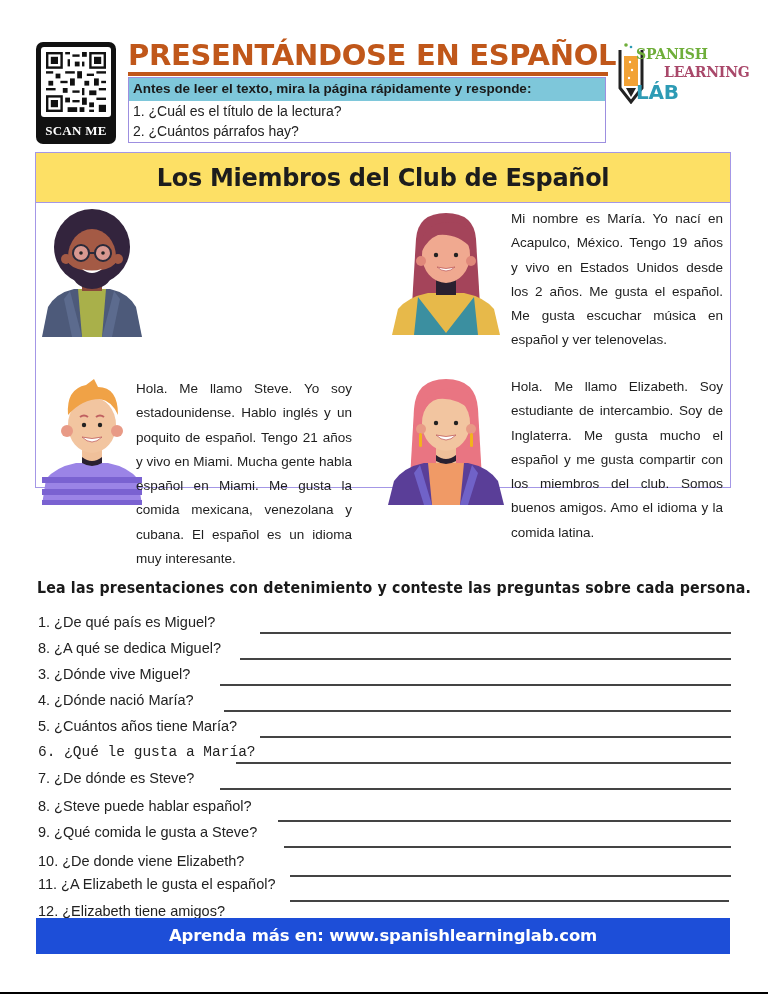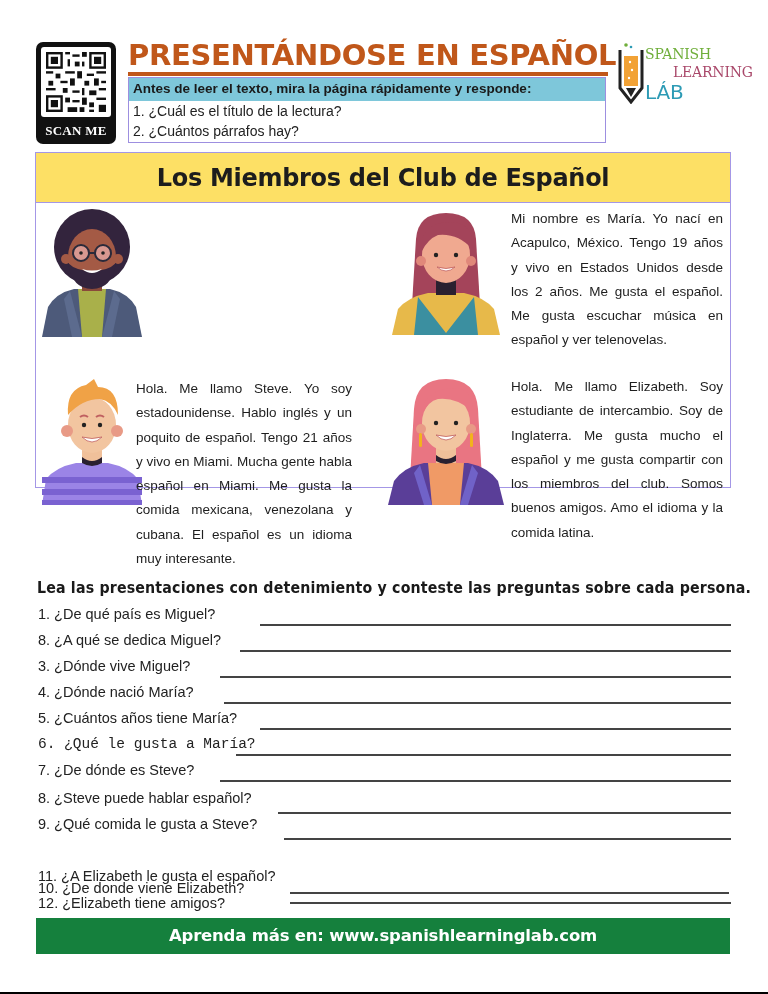--- a/index.html
+++ b/index.html
@@ -13,37 +13,37 @@
 
   .main-title { position: absolute; left: 128px; top: 38px; font-family: "DejaVu Sans", sans-serif; font-weight: bold; font-size: 29px; color: #c0571a; letter-spacing: -0.3px; white-space: nowrap; }
   .title-bar { position: absolute; left: 128px; top: 72px; width: 480px; height: 4px; background: #c0571a; }
 
   .prereading { position: absolute; left: 128px; top: 77px; width: 478px; height: 66px; border: 1.5px solid #9d8fe0; background: #fff; }
   .prereading-head { background: #7ec7da; height: 23px; padding: 3px 20px 0 4px; font-weight: bold; font-size: 13.5px; color: #1a1a1a; white-space: nowrap; }
   .prereading-q { font-size: 14px; padding: 1px 4px 0 4px; line-height: 19px; color: #222; }
 
   .logo { position: absolute; left: 612px; top: 40px; width: 130px; height: 70px; }
   .logo-flask { position: absolute; left: 4px; top: 2px; width: 30px; height: 62px; }
-  .logo-text { position: absolute; left: 33px; font-family: "DejaVu Serif", serif; font-weight: normal; font-size: 14px; letter-spacing: -0.2px; }
+  .logo-text { position: absolute; left: 24px; font-family: "DejaVu Serif", serif; font-weight: bold; font-size: 14px; letter-spacing: -0.2px; }
   .lt1 { top: 6px; color: #6fae3a; }
   .lt2 { top: 24px; color: #a9486a; padding-left: 28px; }
   .lt3 { top: 40px; color: #2d9bb5; font-family: "DejaVu Sans", sans-serif; font-size: 20px; }
 
   .reading { position: absolute; left: 35px; top: 152px; width: 696px; height: 336px; border: 1.5px solid #a497e6; }
   .reading-title { height: 50px; background: #fde065; border-bottom: 1.5px solid #a497e6; text-align: center; font-family: "DejaVu Sans", sans-serif; font-size: 24px; font-weight: bold; line-height: 50px; color: #1d1d1d; letter-spacing: -0.3px; }
   .avatar { position: absolute; }
   .bio { position: absolute; font-size: 13.5px; line-height: 24.3px; text-align: justify; color: #1e1e1e; font-family: "Liberation Sans", sans-serif; }
 
   .instructions { position: absolute; left: 37px; top: 578px; font-family: "DejaVu Sans", sans-serif; font-size: 16.5px; font-weight: bold; color: #1a1a1a; transform: scaleX(0.86); transform-origin: left top; white-space: nowrap; letter-spacing: 0.2px; }
 
-  .question { position: absolute; left: 38px; height: 22px; width: 693px; }
+  .question { position: absolute; left: 38px; height: 22px; width: 693px; margin-top: 8px; }
   .q-text { position: absolute; left: 0; top: 0; font-size: 14.5px; color: #222; white-space: nowrap; }
   .q-line { position: absolute; right: 0; height: 1.5px; background: #444; }
 
-  .footer { position: absolute; left: 36px; top: 918px; width: 694px; height: 36px; background: #15803d; color: #fff; text-align: center; font-family: "DejaVu Sans", sans-serif; font-weight: bold; font-size: 16.5px; line-height: 36px; letter-spacing: -0.2px; }
+  .footer { position: absolute; left: 36px; top: 918px; width: 694px; height: 36px; background: #1d4ed8; color: #fff; text-align: center; font-family: "DejaVu Sans", sans-serif; font-weight: bold; font-size: 16.5px; line-height: 36px; letter-spacing: -0.2px; }
   .bottom-rule { position: absolute; left: 0; right: 0; bottom: 0; height: 2px; background: #000; }
 </style>
 </head>
 <body>
 
 <div class="qr">
   <div class="qr-inner">
     <svg viewBox="0 0 25 25">
       <rect x="0" y="0" width="7" height="7" fill="#111"></rect>
         <rect x="1" y="1" width="5" height="5" fill="#fff"></rect>
@@ -227,21 +227,21 @@
   <div class="q-line" style="left:182px; top:18px;"></div>
 </div>
 <div class="question" style="top:790px;">
   <div class="q-text">8. ¿Steve puede hablar español?</div>
   <div class="q-line" style="left:240px; top:22px;"></div>
 </div>
 <div class="question" style="top:816px;">
   <div class="q-text">9. ¿Qué comida le gusta a Steve?</div>
   <div class="q-line" style="left:246px; top:22px;"></div>
 </div>
-<div class="question" style="top:880px;">
+<div class="question" style="top:845px;">
   <div class="q-text">10. ¿De donde viene Elizabeth?</div>
   <div class="q-line" style="left:252px; top:22px;"></div>
 </div>
 <div class="question" style="top:868px;">
   <div class="q-text">11. ¿A Elizabeth le gusta el español?</div>
   <div class="q-line" style="left:252px; top:24px; right:2px;"></div>
 </div>
 <div class="question" style="top:895px;">
   <div class="q-text">12. ¿Elizabeth tiene amigos?</div>
 </div>

